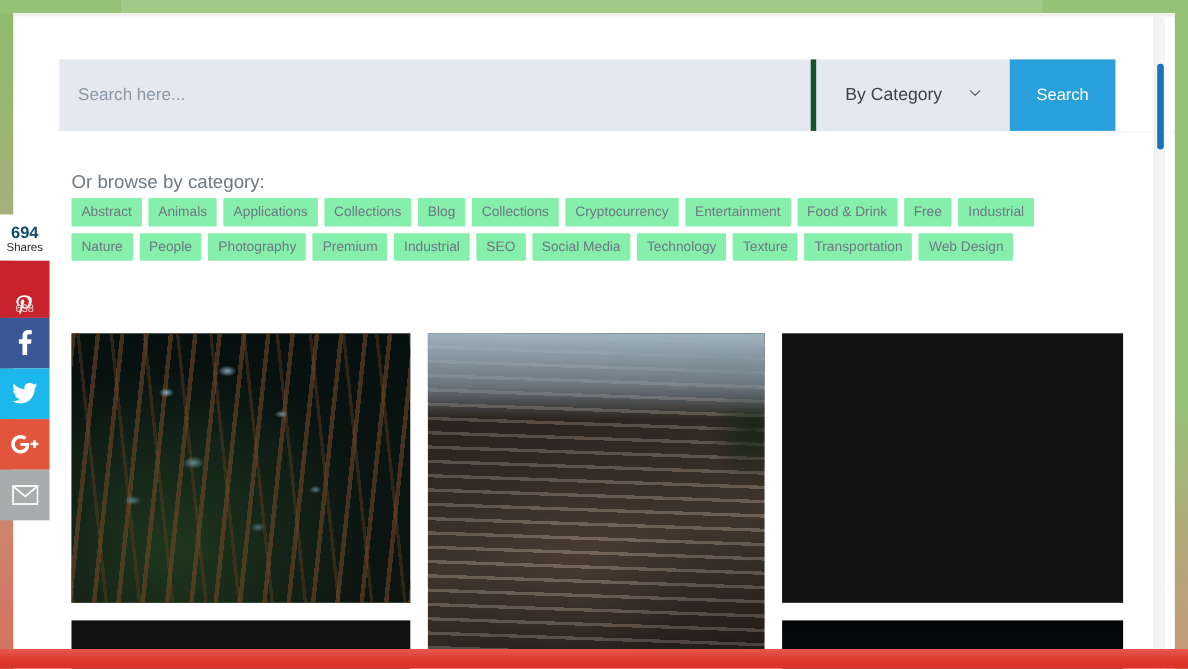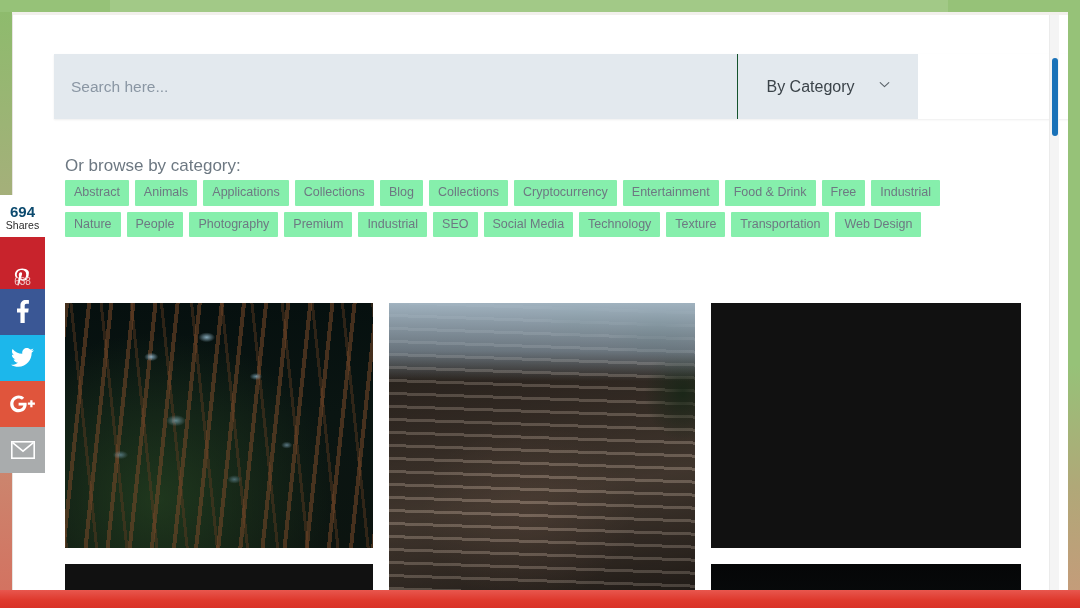--- a/index.html
+++ b/index.html
@@ -65,21 +65,21 @@
   }
   #search-input::placeholder{ color:#8a96a3; opacity:1; }
 
   #category-select{
     flex:0 0 181px;
     background:#e3e9ee;
     display:flex; align-items:center; justify-content:center;
     gap:24px;
     font-size:16px; color:#3b4349;
     cursor:pointer;
-    border-left:1px solid #14532d;
+    border-left:5px solid #14532d;
   }
   #category-select .chev{
     width:11px; height:11px; position:relative; top:-2px;
   }
   #category-select .chev svg{ display:block; }
 
   #search-button{
     flex:0 0 96px;
     background:#29a0db;
     color:#fff; font-size:15px;
@@ -241,20 +241,21 @@
 
       <div id="category-select">
         <span>By Category</span>
         <span class="chev">
           <svg width="11" height="11" viewBox="0 0 11 11">
             <path d="M1.2 3.6 L5.5 7.6 L9.8 3.6" fill="none" stroke="#5a6268" stroke-width="1.1" stroke-linecap="round" stroke-linejoin="round"></path>
           </svg>
         </span>
       </div>
 
+      <button id="search-button">Search</button>
     </div>
 
     <div id="browse-label">Or browse by category:</div>
 
     <div id="tag-list">
       <span class="tag">Abstract</span>
       <span class="tag">Animals</span>
       <span class="tag">Applications</span>
       <span class="tag">Collections</span>
       <span class="tag">Blog</span>

